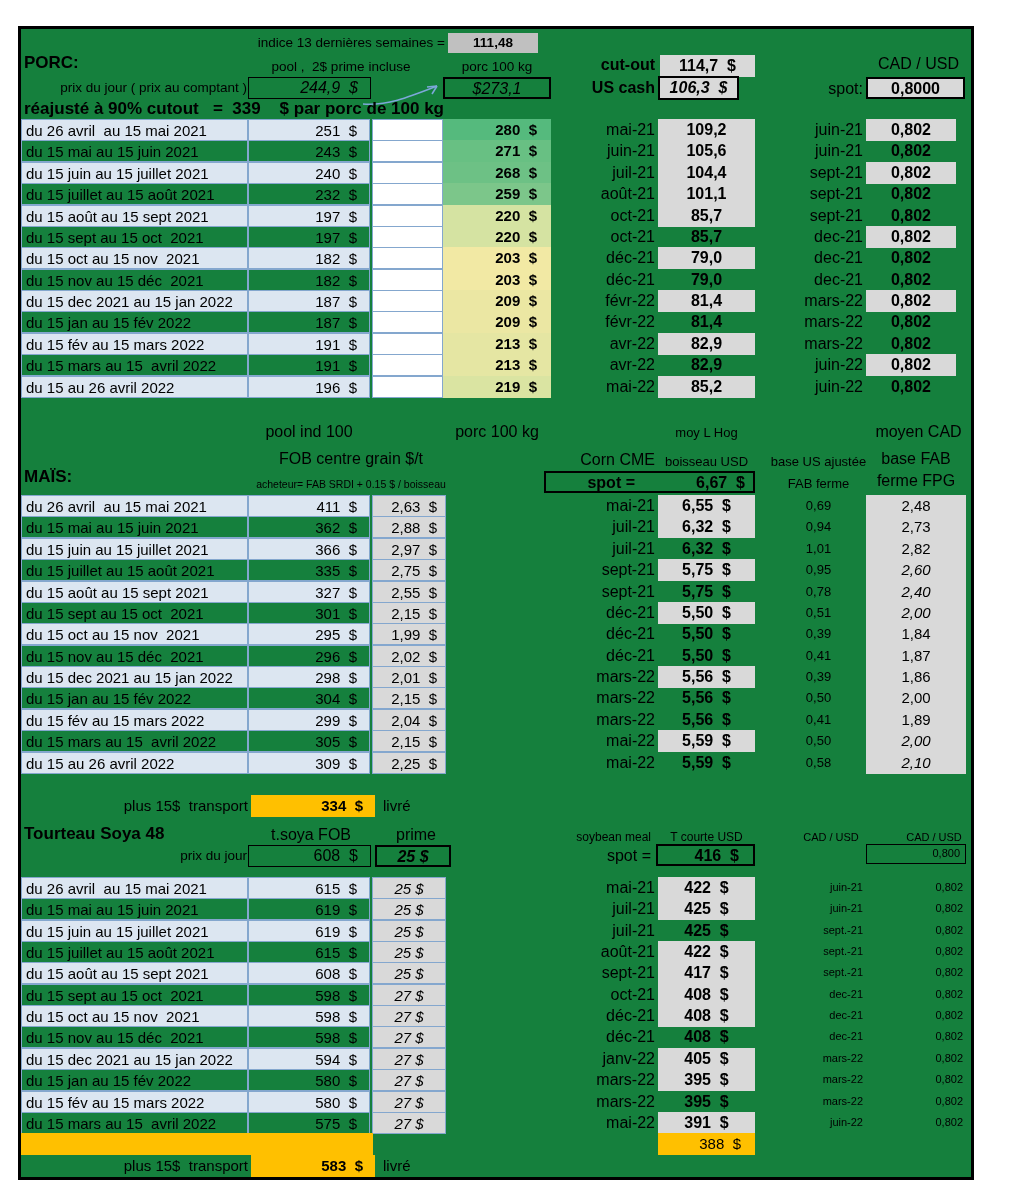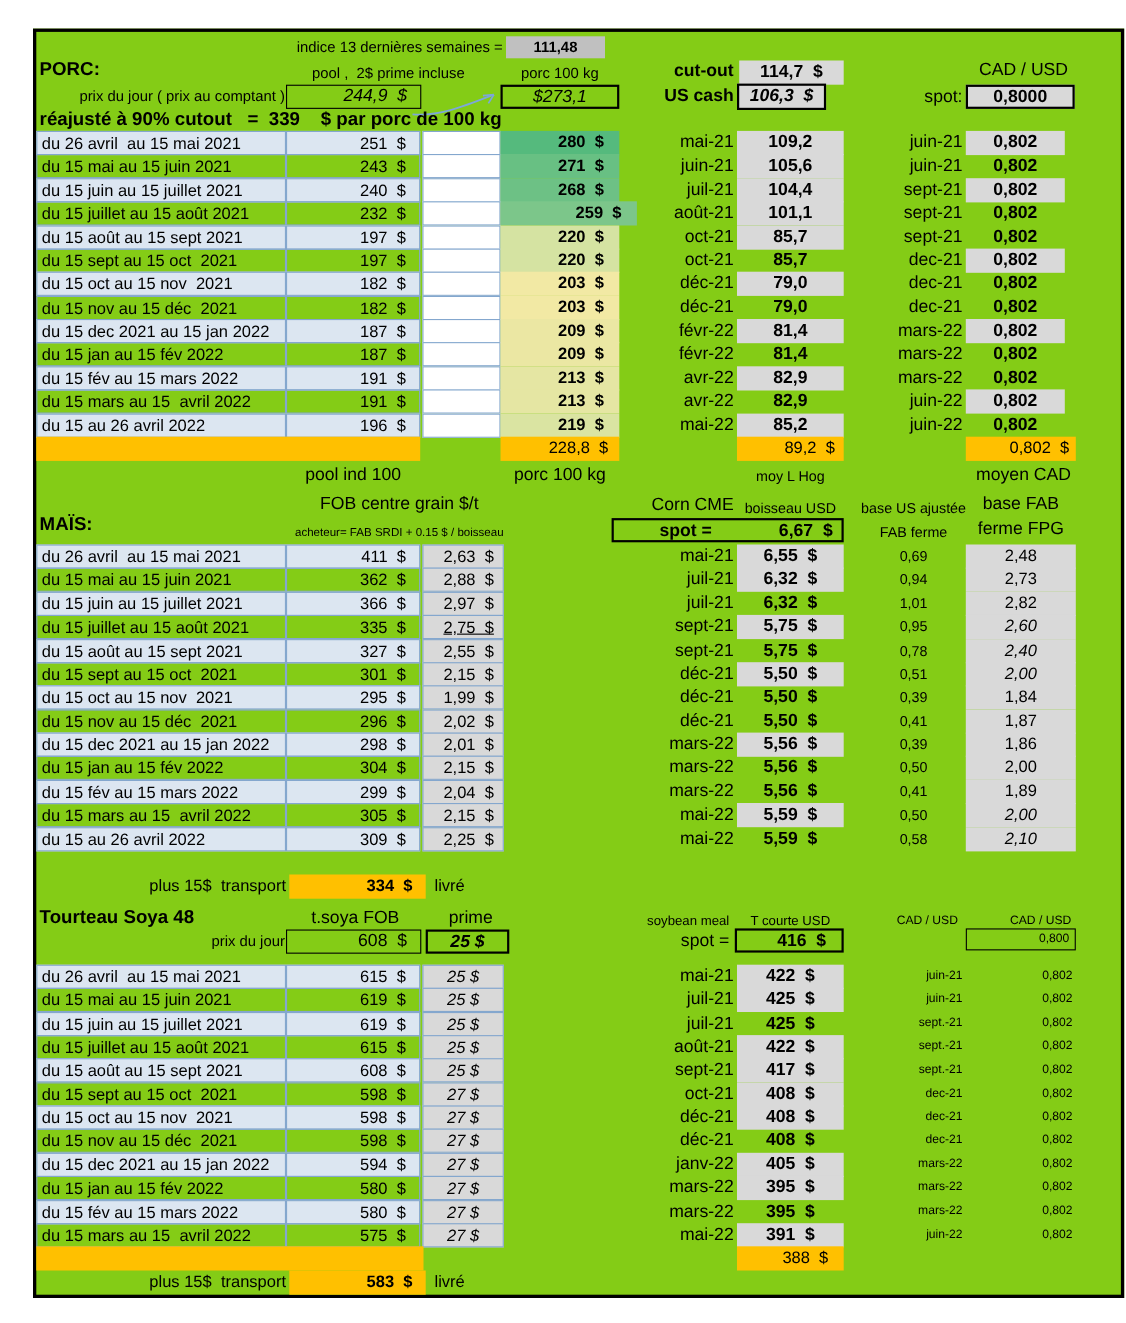--- a/index.html
+++ b/index.html
@@ -1,19 +1,19 @@
 <!DOCTYPE html>
 <html><head>
 <meta charset="utf-8">
 <style>
   html,body{margin:0;padding:0;}
   body{width:1024px;height:1203px;background:#fff;position:relative;
        font-family:"Liberation Sans",sans-serif;color:#000;}
-  .sheet{position:absolute;left:30px;top:26px;width:950px;height:1148px;
-         border:3px solid #000;background:#84cc16;padding-left:36px;}
+  .sheet{position:absolute;left:18px;top:26px;width:950px;height:1148px;
+         border:3px solid #000;background:#15803d;}
   .abs{position:absolute;white-space:pre;}
   .cell{position:absolute;box-sizing:border-box;height:22px;line-height:21px;
         font-size:15px;white-space:pre;overflow:hidden;}
   .trow{position:absolute;left:0;width:950px;height:22px;}
   .b{font-weight:bold}.i{font-style:italic}
   .r{text-align:right}.c{text-align:center}
   .grid{border:1px solid #84A7CE;}
   .blue{background:#DCE6F1;}
   .gray{background:#D9D9D9;}
   .orange{background:#FFC000;}
@@ -82,21 +82,21 @@
         <div class="cell b r" style="left: 422px; width: 108px; padding-right: 14px; background: rgb(109, 193, 133);">268  $</div>
         <div class="cell fs16 r" style="left: 535px; width: 99px;">juil-21</div>
         <div class="cell fs16 b c gray" style="left: 637px; width: 97px;">104,4</div>
         <div class="cell fs16 r" style="left: 760px; width: 82px;">sept-21</div>
         <div class="cell fs16 b c gray" style="left: 845px; width: 90px;">0,802</div>
       </div>
       <div class="trow" style="top: 154.14px;">
         <div class="cell grid" style="left: 0px; width: 227px; padding-left: 4px;">du 15 juillet au 15 août 2021</div>
         <div class="cell grid r" style="left: 227px; width: 122px; padding-right: 12px;">232  $</div>
         <div class="cell grid" style="left: 351px; width: 71px; background: rgb(255, 255, 255);"></div>
-        <div class="cell b r" style="left: 422px; width: 124px; padding-right: 14px; background: rgb(124, 198, 138);">259  $</div>
+        <div class="cell b r" style="left: 422px; width: 108px; padding-right: 14px; background: rgb(124, 198, 138);">259  $</div>
         <div class="cell fs16 r" style="left: 535px; width: 99px;">août-21</div>
         <div class="cell fs16 b c gray" style="left: 637px; width: 97px;">101,1</div>
         <div class="cell fs16 r" style="left: 760px; width: 82px;">sept-21</div>
         <div class="cell fs16 b c" style="left: 845px; width: 90px;">0,802</div>
       </div>
       <div class="trow" style="top: 175.52px;">
         <div class="cell grid blue" style="left: 0px; width: 227px; padding-left: 4px;">du 15 août au 15 sept 2021</div>
         <div class="cell grid r blue" style="left: 227px; width: 122px; padding-right: 12px;">197  $</div>
         <div class="cell grid blue" style="left: 351px; width: 71px; background: rgb(255, 255, 255);"></div>
         <div class="cell b r" style="left: 422px; width: 108px; padding-right: 14px; background: rgb(213, 227, 162);">220  $</div>
@@ -180,29 +180,20 @@
         <div class="cell grid r blue" style="left: 227px; width: 122px; padding-right: 12px;">196  $</div>
         <div class="cell grid blue" style="left: 351px; width: 71px; background: rgb(255, 255, 255);"></div>
         <div class="cell b r" style="left: 422px; width: 108px; padding-right: 14px; background: rgb(218, 228, 162);">219  $</div>
         <div class="cell fs16 r" style="left: 535px; width: 99px;">mai-22</div>
         <div class="cell fs16 b c gray" style="left: 637px; width: 97px;">85,2</div>
         <div class="cell fs16 r" style="left: 760px; width: 82px;">juin-22</div>
         <div class="cell fs16 b c" style="left: 845px; width: 90px;">0,802</div>
       </div>
     </div>
 
-  <div class="trow" style="top:368px;">
-    <div class="cell orange" style="left:0;width:349px;">
-      <span class="abs" style="left:4px;">moyenne 1 an à venir</span>
-      
-    </div>
-    <div class="cell orange r" style="left:422px;width:108px;padding-right:10px;">228,8  $</div>
-    <div class="cell orange r" style="left:637px;width:97px;padding-right:8px;">89,2  $</div>
-    <div class="cell orange r" style="left:845px;width:100px;padding-right:6px;">0,802  $</div>
-  </div>
 
   <div class="abs fs16 c" style="left:227px;top:394px;width:122px;">pool ind 100</div>
   <div class="abs fs16 c" style="left:422px;top:394px;width:108px;">porc 100 kg</div>
   <div class="abs fs13 c" style="left:637px;top:396px;width:97px;">moy L Hog</div>
   <div class="abs fs16 c" style="left:845px;top:394px;width:105px;">moyen CAD</div>
 
   <div class="abs fs16 c" style="left:230px;top:421px;width:200px;">FOB centre grain $/t</div>
   <div class="abs fs17 b" style="left:3px;top:438px;">MAÏS:</div>
   <div class="abs fs10 c" style="left:230px;top:449px;width:200px;">acheteur= FAB SRDI + 0.15 $ / boisseau</div>
   <div class="abs fs16 r" style="left:520px;top:422px;width:114px;">Corn CME</div>
@@ -240,21 +231,21 @@
         <div class="cell grid r blue" style="left: 227px; width: 122px; padding-right: 12px;">366  $</div>
         <div class="cell grid gray r" style="left: 351px; width: 74px; padding-right: 8px;">2,97  $</div>
         <div class="cell fs16 r" style="left: 535px; width: 99px;">juil-21</div>
         <div class="cell fs16 b c" style="left: 637px; width: 97px;">6,32  $</div>
         <div class="cell fs13 c" style="left: 750px; width: 95px;">1,01</div>
         <div class="cell gray c" style="left: 845px; width: 100px;">2,82</div>
       </div>
       <div class="trow" style="top: 530.14px;">
         <div class="cell grid" style="left: 0px; width: 227px; padding-left: 4px;">du 15 juillet au 15 août 2021</div>
         <div class="cell grid r" style="left: 227px; width: 122px; padding-right: 12px;">335  $</div>
-        <div class="cell grid gray r" style="left: 351px; width: 74px; padding-right: 8px; text-decoration: underline;">2,75  $</div>
+        <div class="cell grid gray r" style="left: 351px; width: 74px; padding-right: 8px;">2,75  $</div>
         <div class="cell fs16 r" style="left: 535px; width: 99px;">sept-21</div>
         <div class="cell fs16 b c gray" style="left: 637px; width: 97px;">5,75  $</div>
         <div class="cell fs13 c" style="left: 750px; width: 95px;">0,95</div>
         <div class="cell gray c i" style="left: 845px; width: 100px;">2,60</div>
       </div>
       <div class="trow" style="top: 551.52px;">
         <div class="cell grid blue" style="left: 0px; width: 227px; padding-left: 4px;">du 15 août au 15 sept 2021</div>
         <div class="cell grid r blue" style="left: 227px; width: 122px; padding-right: 12px;">327  $</div>
         <div class="cell grid gray r" style="left: 351px; width: 74px; padding-right: 8px;">2,55  $</div>
         <div class="cell fs16 r" style="left: 535px; width: 99px;">sept-21</div>

